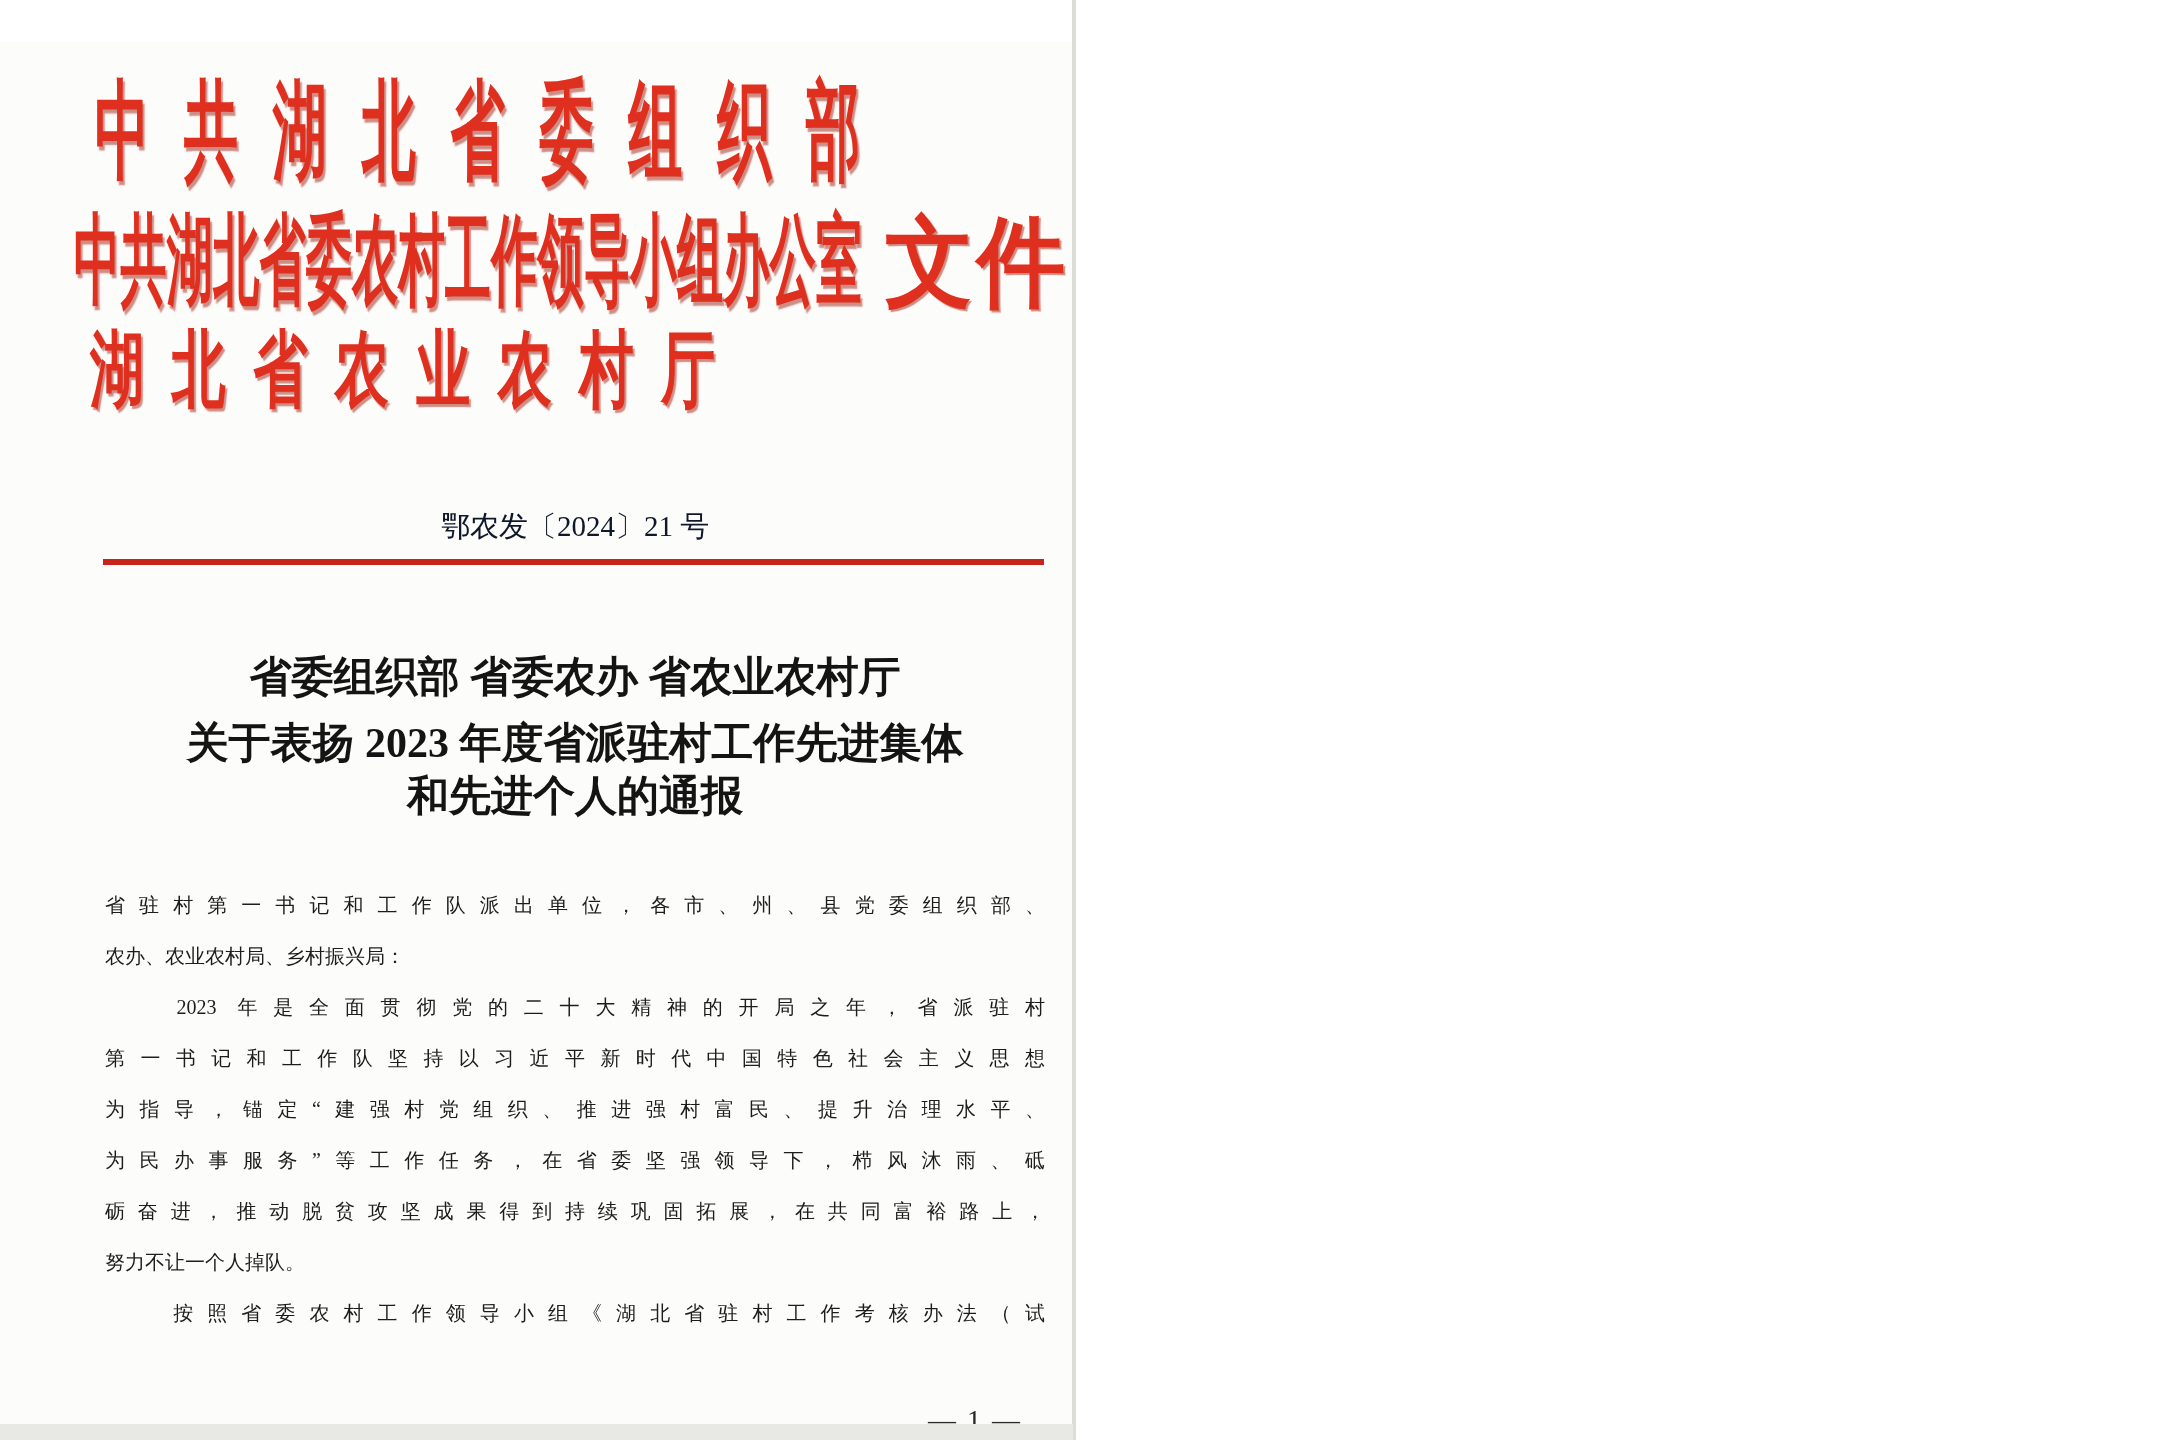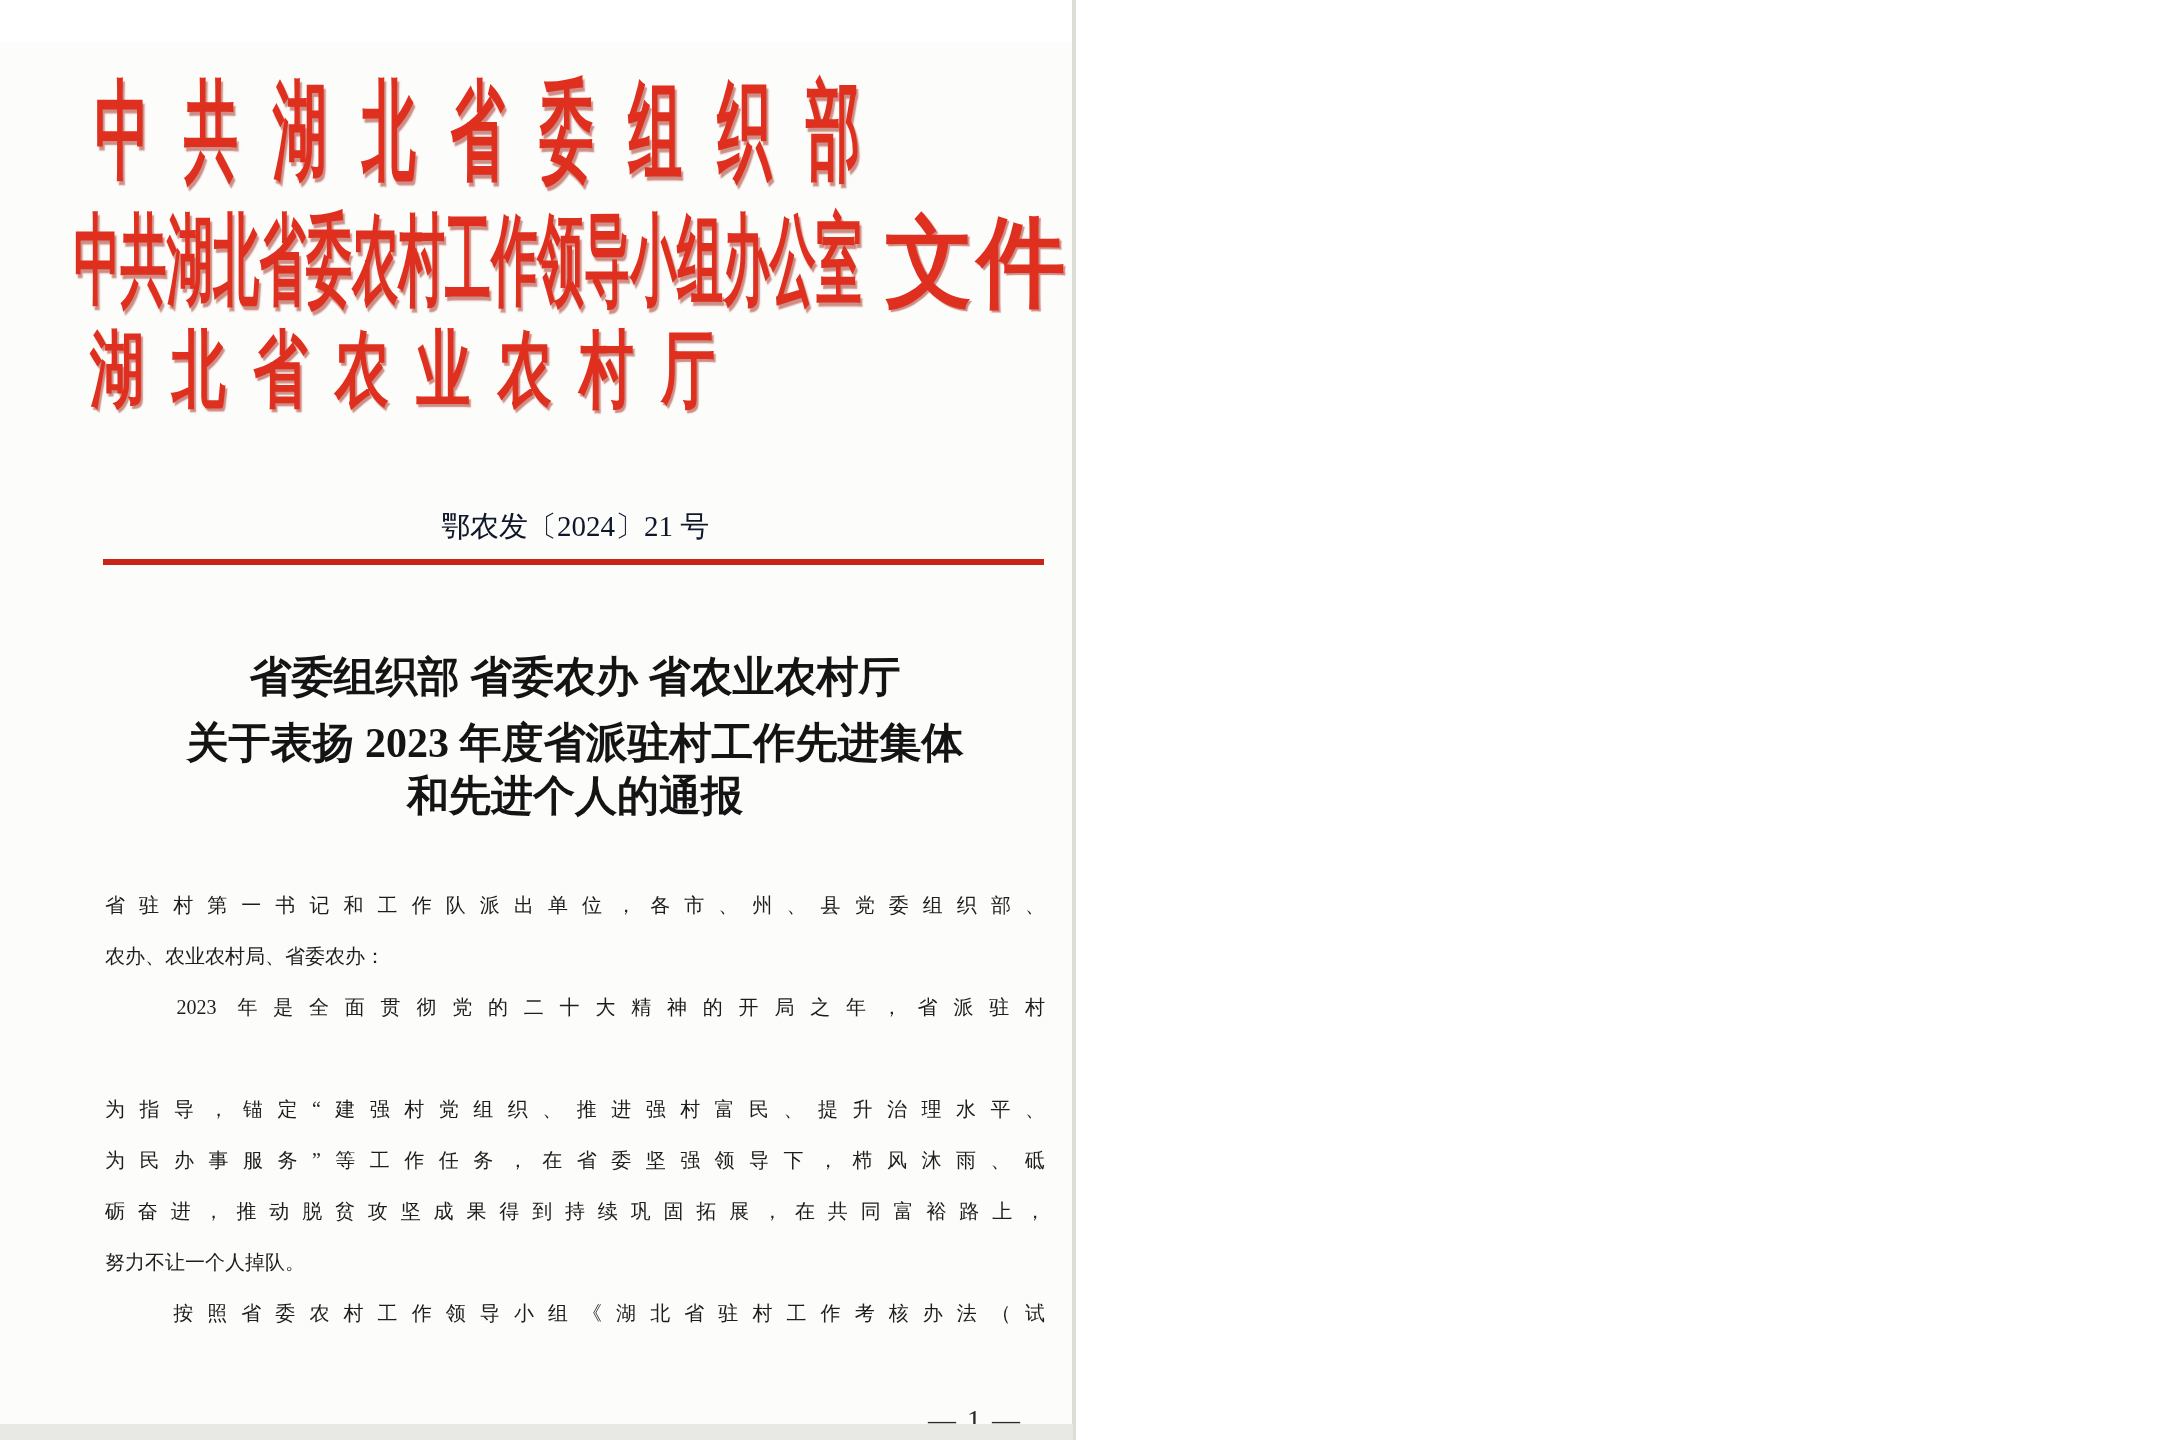--- a/index.html
+++ b/index.html
@@ -66,22 +66,23 @@
 
     <div class="doc-number">鄂农发〔2024〕21 号</div>
 
     <div class="red-rule"></div>
 
     <div class="title-line t0">省委组织部 省委农办 省农业农村厅</div>
     <div class="title-line t1">关于表扬 2023 年度省派驻村工作先进集体</div>
     <div class="title-line t2">和先进个人的通报</div>
 
     <div class="bline fill" style="top:838px">省驻村第一书记和工作队派出单位，各市、州、县党委组织部、</div>
-    <div class="bline" style="top:889px">农办、农业农村局、省委农办：</div>
+    <div class="bline" style="top:889px">农办、农业农村局、乡村振兴局：</div>
     <div class="bline fill" style="top:940px">　　2023 年是全面贯彻党的二十大精神的开局之年，省派驻村</div>
+    <div class="bline fill" style="top:991px">第一书记和工作队坚持以习近平新时代中国特色社会主义思想</div>
     <div class="bline fill" style="top:1042px">为指导，锚定“建强村党组织、推进强村富民、提升治理水平、</div>
     <div class="bline fill" style="top:1093px">为民办事服务”等工作任务，在省委坚强领导下，栉风沐雨、砥</div>
     <div class="bline fill" style="top:1144px">砺奋进，推动脱贫攻坚成果得到持续巩固拓展，在共同富裕路上，</div>
     <div class="bline" style="top:1195px">努力不让一个人掉队。</div>
     <div class="bline fill" style="top:1246px">　　按照省委农村工作领导小组《湖北省驻村工作考核办法（试</div>
 
     <div class="page-num pn-left">— 1 —</div>
   </div>
 
   <div class="seam"></div>

